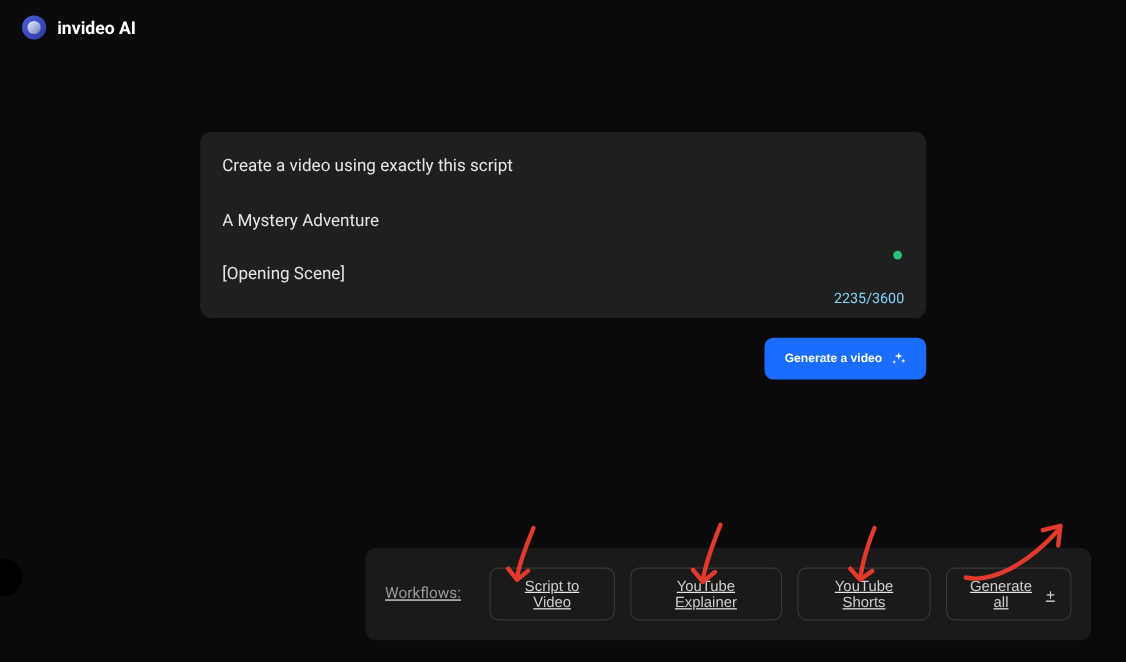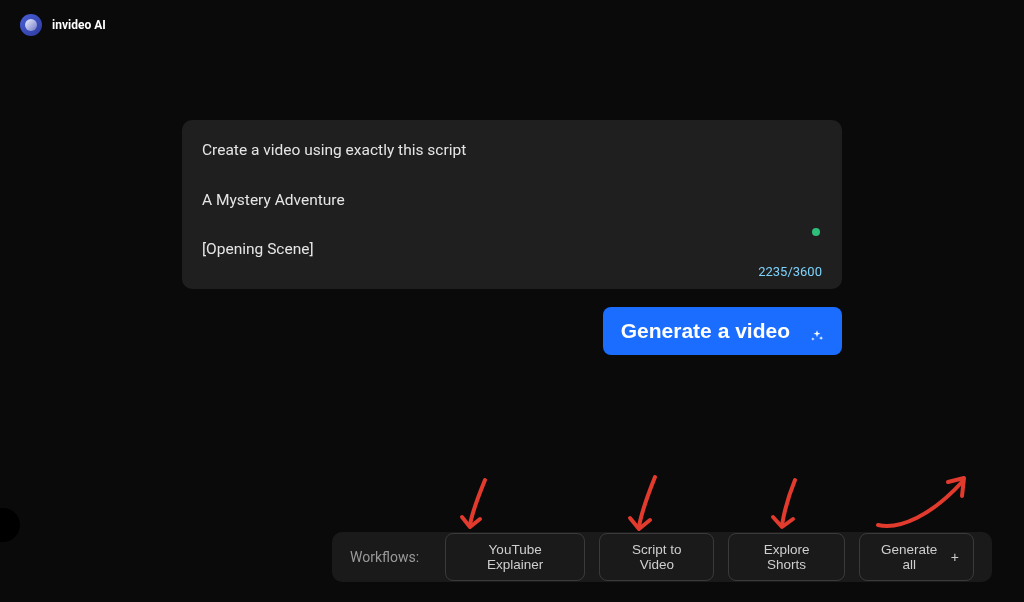--- a/index.html
+++ b/index.html
@@ -34,21 +34,21 @@
       position: absolute;
       top: 5px;
       left: 5px;
       width: 12px;
       height: 12px;
       border-radius: 50%;
       background: linear-gradient(135deg, #ffffff 0%, rgba(255,255,255,0.3) 100%);
       opacity: 0.9;
     }
     .brand-name {
-      font-size: 12px;
+      font-size: 16px;
       font-weight: 700;
       color: #ffffff;
     }
     .main-content {
       display: flex;
       flex-direction: column;
       align-items: center;
       padding-top: 70px;
     }
     .prompt-box {
@@ -86,43 +86,44 @@
       display: flex;
       justify-content: flex-end;
       margin-top: 18px;
     }
     .generate-button {
       background-color: #1a6dff;
       color: #ffffff;
       border: none;
       border-radius: 8px;
       padding: 12px 18px;
-      font-size: 21px;
+      font-size: 11px;
       font-weight: 600;
       display: flex;
       align-items: center;
-      gap: 20px;
+      gap: 8px;
       cursor: pointer;
     }
     .sparkle-icon {
       display: inline-block;
       width: 14px;
       height: 14px;
     }
     .workflows-bar {
       position: absolute;
       bottom: 20px;
       left: 332px;
       width: 660px;
       background-color: #1a1a1a;
       border-radius: 10px;
-      padding: 1px 18px;
+      padding: 18px 18px;
       display: flex;
       align-items: center;
       gap: 14px;
+      text-decoration: underline;
     }
     .workflows-label {
       font-size: 14px;
       color: #9a9a9a;
       margin-right: 12px;
     }
     .workflow-chip {
       background-color: transparent;
       border: 1px solid #3a3a3a;
       color: #cfcfcf;
@@ -184,27 +185,27 @@
           <path d="M12 2l1.5 4.5L18 8l-4.5 1.5L12 14l-1.5-4.5L6 8l4.5-1.5L12 2zm7 10l.9 2.7 2.7.9-2.7.9L19 19l-.9-2.5-2.7-.9 2.7-.9L19 12zM5 14l.8 2.4 2.4.8-2.4.8L5 20l-.8-2-2.4-.8 2.4-.8L5 14z"></path>
         </svg>
       </span>
     </button>
   </div>
 </div>
 
 <div class="workflows-bar">
   <span class="workflows-label">Workflows:</span>
   <button class="workflow-chip">
+    <span>Script to Video</span>
+  </button>
+  <button class="workflow-chip">
     <span>YouTube Explainer</span>
   </button>
   <button class="workflow-chip">
-    <span>Script to Video</span>
-  </button>
-  <button class="workflow-chip">
-    <span>Explore Shorts</span>
+    <span>YouTube Shorts</span>
   </button>
   <button class="workflow-chip">
     <span>Generate all</span>
     <span class="plus-icon">+</span>
   </button>
 </div>
 
 <div class="arrow" style="left:450px; top:475px;">
   <svg width="50" height="65">
     <path d="M35 5 C 28 22, 22 38, 20 50" stroke="#e23b2e" stroke-width="4" fill="none" stroke-linecap="round"></path>

